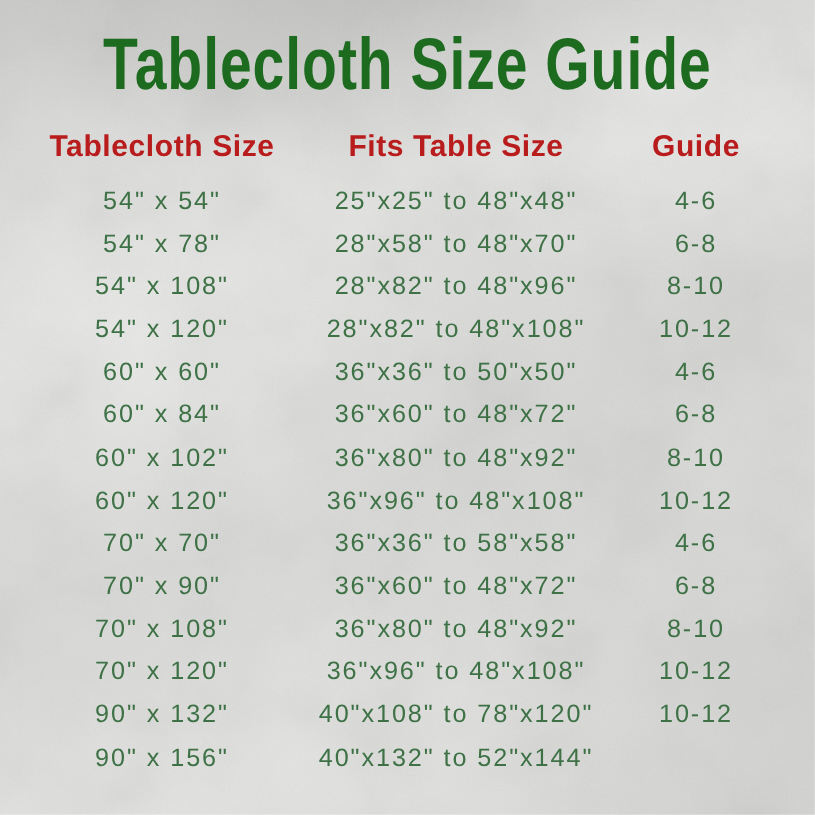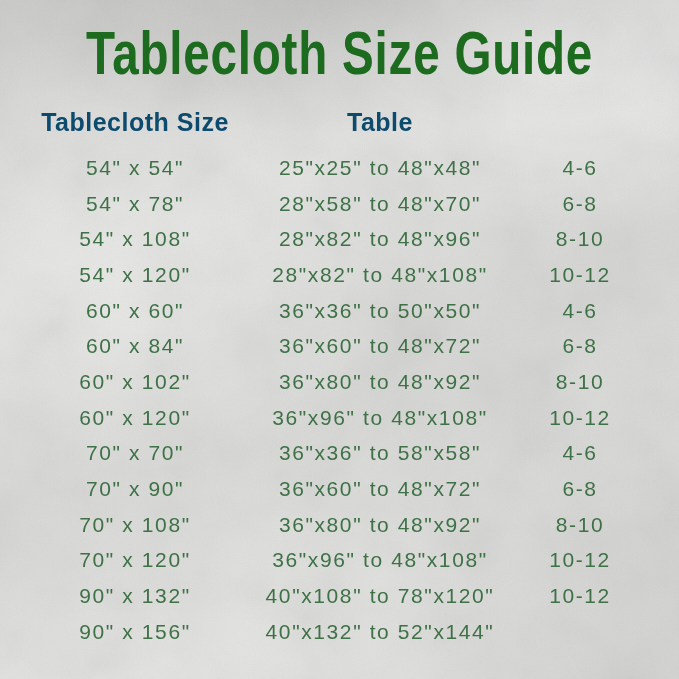--- a/index.html
+++ b/index.html
@@ -59,21 +59,21 @@
   .header-row {
     grid-auto-rows: 44px;
   }
   .header-cell {
     display: flex;
     align-items: center;
     justify-content: center;
     font-size: 25px;
     font-weight: 700;
     letter-spacing: 0.5px;
-    color: #0c4a6e;
+    color: #b91c1c;
     white-space: nowrap;
   }
   .rows {
     margin-top: 6px;
     grid-auto-rows: 35.7px;
   }
   .cell {
     display: flex;
     align-items: center;
     justify-content: center;
@@ -101,21 +101,22 @@
 </svg>
 
 <div class="content">
 
   <div class="page-title">Tablecloth Size Guide</div>
 
   <div class="table-wrap">
 
     <div class="grid header-row">
       <div class="header-cell">Tablecloth Size</div>
-      <div class="header-cell">Table</div>
+      <div class="header-cell">Fits Table Size</div>
+      <div class="header-cell">Guide</div>
     </div>
 
     <div class="grid rows">
         <div class="cell">54" x 54"</div>
         <div class="cell">25"x25" to 48"x48"</div>
         <div class="cell">4-6</div>
         <div class="cell">54" x 78"</div>
         <div class="cell">28"x58" to 48"x70"</div>
         <div class="cell">6-8</div>
         <div class="cell">54" x 108"</div>

